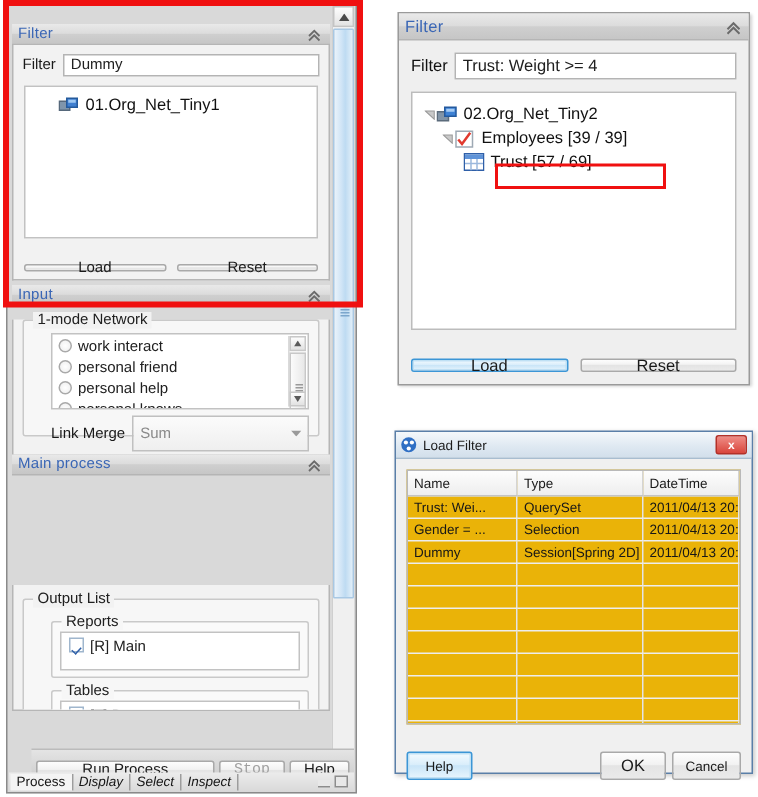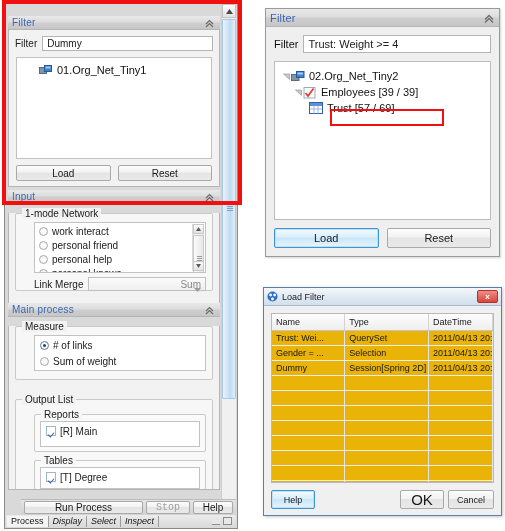--- a/index.html
+++ b/index.html
@@ -117,21 +117,21 @@
     border:1px solid #c8c8c8;box-sizing:border-box;
   }
   .minisb .t .g{position:absolute;left:3px;top:50%;margin-top:-2px;width:5px;height:5px;}
   .minisb .t .g i{display:block;height:1px;background:#9a9a9a;margin-bottom:1px;}
 
   .btn{
     background:linear-gradient(to bottom,#fdfdfd 0%,#f2f2f2 45%,#e4e4e4 50%,#eaeaea 100%);
     border:1px solid #a9a9a9;border-radius:2px;
     font-size:10px;color:#1a1a1a;
     display:flex;align-items:center;justify-content:center;
-    box-sizing:border-box;cursor:default;
+    box-sizing:border-box;cursor:default;margin-top:11px;
   }
   .btn.disabled{color:#a0a0a0;font-family:Liberation Mono, monospace;}
   .btn.focus{border:1px solid #3c96d6;box-shadow:inset 0 0 0 1px #bfe0f4;
     background:linear-gradient(to bottom,#f4fbff 0%,#daeefb 45%,#c9e5f8 50%,#e8f5fd 100%);}
 
   .inputbox{
     background:#ffffff;border:1px solid #b4b4b4;box-sizing:border-box;
     display:flex;align-items:center;padding:0 4px;font-size:10px;color:#202020;
   }
   .combo{
@@ -243,21 +243,21 @@
     border-right:1px solid #e4e4e4;border-bottom:1px solid #ededed;
     padding:2px 4px;height:14px;color:#171717;
     white-space:nowrap;overflow:hidden;box-sizing:border-box;margin-top:25px;
   }
   #dlg-btns{
     position:absolute;left:7px;right:7px;bottom:6px;height:19px;
   }
   #help-btn{
     position:absolute;left:0;top:0;width:44px;height:19px;font-size:9px;
   }
-  #ok-btn{position:absolute;right:50px;top:0;width:44px;height:19px;font-size:15px;}
+  #ok-btn{position:absolute;right:50px;top:0;width:44px;height:19px;font-size:11px;}
   #cancel-btn{position:absolute;right:0;top:0;width:46px;height:19px;font-size:9px;}
 </style>
 </head>
 <body>
 
 <div class="abs" id="left-app">
 
   <div id="left-scroll-track">
     <div class="sb-arrow">
       <svg width="7" height="5" viewBox="0 0 7 5">
@@ -341,54 +341,45 @@
               </div>
             <div class="a" style="position:absolute;bottom:0;left:0;right:0;">
                 <svg width="5" height="4" viewBox="0 0 5 4">
                   <path d="M0 0 L5 0 L2.5 4 Z" fill="#5a5a5a"></path>
                 </svg>
               </div>
           </div>
         </div>
         <div style="display:flex;align-items:center;gap:5px;margin-top:4px;">
           <span style="font-size:10px;">Link Merge</span>
-          <span class="combo" style="flex:1;height:14px;justify-content:flex-end;">
+          <span class="combo" style="flex:1;height:24px;">
             <span>Sum</span>
             <span class="cv"><svg width="7" height="4" viewBox="0 0 7 4">
                   <path d="M0 0 L7 0 L3.5 4 Z" fill="#9a9a9a"></path>
                 </svg></span>
           </span>
         </div>
       </div>
     </div>
   </div>
 
   <div class="lsec" style="top:300px;">
     <div class="panel-header">
       <span class="ttl">Main process</span>
       <span class="chev">
         <svg width="11" height="11" viewBox="0 0 11 11">
             <path d="M2 6 L5.5 2.5 L9 6" stroke="#6b6b6b" fill="none" stroke-width="1.2"></path>
             <path d="M2 9 L5.5 5.5 L9 9" stroke="#6b6b6b" fill="none" stroke-width="1.2"></path>
           </svg>
       </span>
     </div>
-    <div class="lsec-body" style="height:72px;">
-      <div class="fieldset" style="height:54px;margin-top:9px;">
-        <span class="legend">Measure</span>
-        <div class="whitebox" style="height:36px;padding:2px 5px;">
-          <div class="listrow" style="line-height:16px;"><span class="radio on"></span><span># of links</span></div>
-          <div class="listrow" style="line-height:16px;"><span class="radio"></span><span>Sum of weight</span></div>
-        </div>
-      </div>
-    </div>
   </div>
 
   <div class="lsec" style="top:387px;">
-    <div class="lsec-body" style="height:100px;overflow:hidden;">
+    <div class="lsec-body" style="height:84px;overflow:hidden;">
       <div class="fieldset" style="height:100px;margin-top:9px;">
         <span class="legend">Output List</span>
         <div class="fieldset" style="height:38px;margin:6px 0 0 0;padding:6px 5px 4px 5px;background:#fafafa;">
           <span class="legend" style="background:#f7f7f7;">Reports</span>
           <div class="whitebox" style="height:26px;padding:3px 5px;">
             <div class="listrow"><span class="chk on"></span><span>[R] Main</span></div>
           </div>
         </div>
         <div class="fieldset" style="height:30px;margin:8px 0 0 0;padding:6px 5px 4px 5px;background:#fafafa;">
           <span class="legend" style="background:#f7f7f7;">Tables</span>

